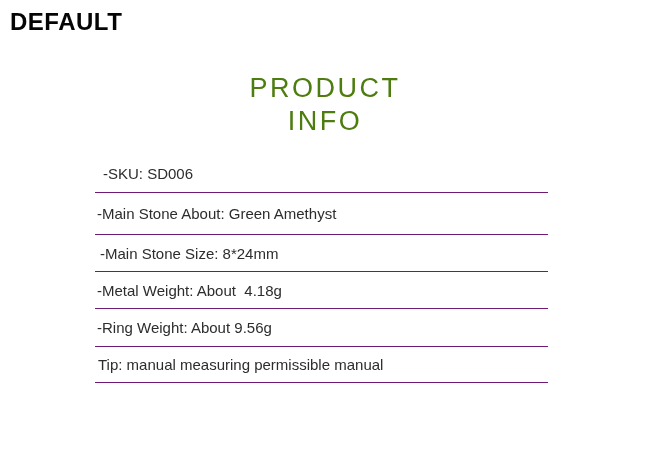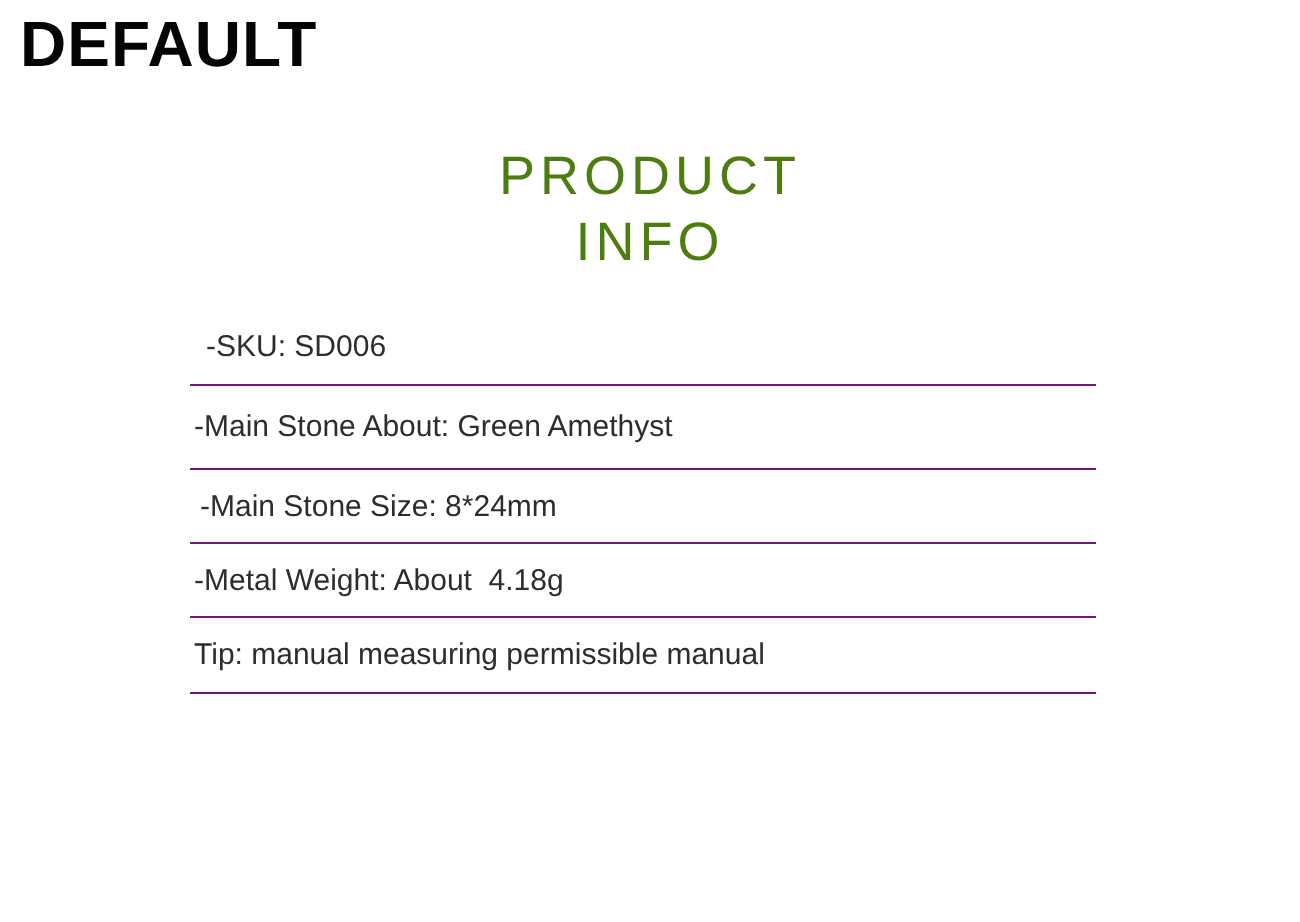--- a/index.html
+++ b/index.html
@@ -7,21 +7,21 @@
   body {
     position: relative;
     background: #ffffff;
     font-family: "Liberation Sans", sans-serif;
     overflow: hidden;
   }
   .variant-title {
     position: absolute;
     left: 10px;
     top: 4px;
-    font-size: 32px;
+    font-size: 24px;
     line-height: 36px;
     font-weight: bold;
     color: #050505;
     letter-spacing: 0.5px;
   }
   .section-title {
     position: absolute;
     left: 0;
     top: 72px;
     width: 100%;
@@ -67,16 +67,17 @@
   <div class="section-title">
     <span class="line">PRODUCT</span>
     <span class="line">INFO</span>
   </div>
 
   <div class="spec-list">
     <div class="spec-row">-SKU: SD006</div>
     <div class="spec-row">-Main Stone About: Green Amethyst</div>
     <div class="spec-row">-Main Stone Size: 8*24mm</div>
     <div class="spec-row">-Metal Weight: About  4.18g</div>
+    <div class="spec-row">-Ring Weight: About 9.56g</div>
     <div class="spec-row">Tip: manual measuring permissible manual</div>
   </div>
 
 </div>
 
 </body></html>

